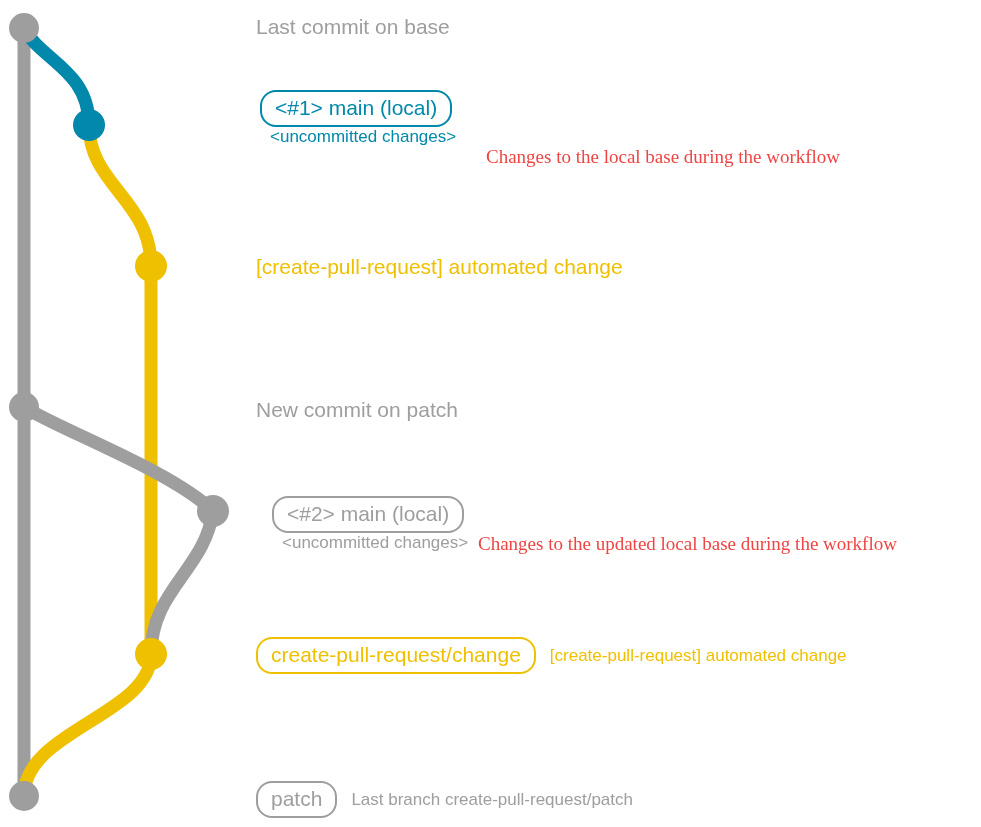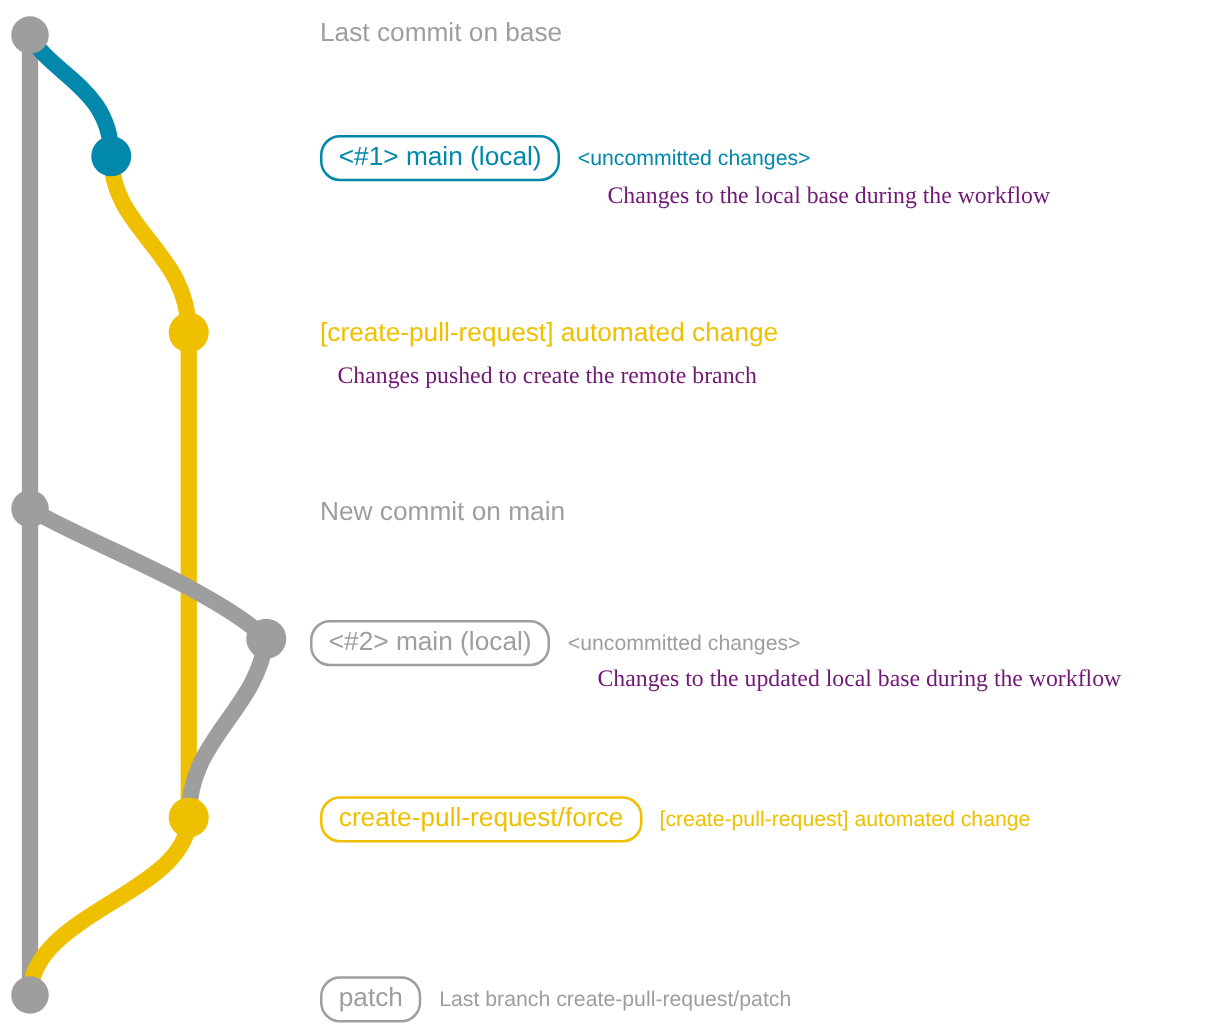--- a/index.html
+++ b/index.html
@@ -71,21 +71,21 @@
     line-height: 1.12;
     white-space: nowrap;
   }
   .standalone-title.gray { color: #9e9e9e; }
   .standalone-title.yellow { color: #efc000; }
   .desc {
     position: absolute;
     font-family: "Liberation Serif", serif;
     font-size: 19px;
     line-height: 1.15;
-    color: #701a75;
+    color: #ef4444;
     white-space: nowrap;
     text-align: right;
   }
 </style>
 </head>
 <body>
 
 <svg id="graph-canvas" viewBox="0 0 981 827" xmlns="http://www.w3.org/2000/svg">
   <g fill="none" stroke-width="13" stroke-linecap="round" stroke-linejoin="round">
 
@@ -111,39 +111,38 @@
     <circle cx="213" cy="511" r="16" fill="#9e9e9e"></circle>
     <circle cx="151" cy="654" r="16" fill="#efc000"></circle>
     <circle cx="24" cy="796" r="15" fill="#9e9e9e"></circle>
   </g>
 </svg>
 
 <div class="annotations">
 
   <div class="standalone-title gray" style="left:256px; top:15px;">Last commit on base</div>
 
-  <div class="row" style="left:256px; top:108px;">
+  <div class="row" style="left:256px; top:90px;flex-direction:column;">
     <span class="pill blue">&lt;#1&gt; main (local)</span>
     <span class="subject blue">&lt;uncommitted changes&gt;</span>
   </div>
   <div class="desc" style="left:486px; top:146px;">Changes to the local base during the workflow</div>
 
   <div class="standalone-title yellow" style="left:256px; top:255px;">[create-pull-request] automated change</div>
-  <div class="desc" style="left:270px; top:290px;">Changes pushed to create the remote branch</div>
 
-  <div class="standalone-title gray" style="left:256px; top:398px;">New commit on main</div>
+  <div class="standalone-title gray" style="left:256px; top:398px;">New commit on patch</div>
 
-  <div class="row" style="left:248px; top:496px;">
+  <div class="row" style="left:268px; top:496px;flex-direction:column;">
     <span class="pill gray">&lt;#2&gt; main (local)</span>
     <span class="subject gray">&lt;uncommitted changes&gt;</span>
   </div>
   <div class="desc" style="left:478px; top:533px;">Changes to the updated local base during the workflow</div>
 
   <div class="row" style="left:256px; top:637px;">
-    <span class="pill yellow">create-pull-request/force</span>
+    <span class="pill yellow">create-pull-request/change</span>
     <span class="subject yellow">[create-pull-request] automated change</span>
   </div>
 
   <div class="row" style="left:256px; top:781px;">
     <span class="pill gray">patch</span>
     <span class="subject gray">Last branch create-pull-request/patch</span>
   </div>
 
 </div>
 

